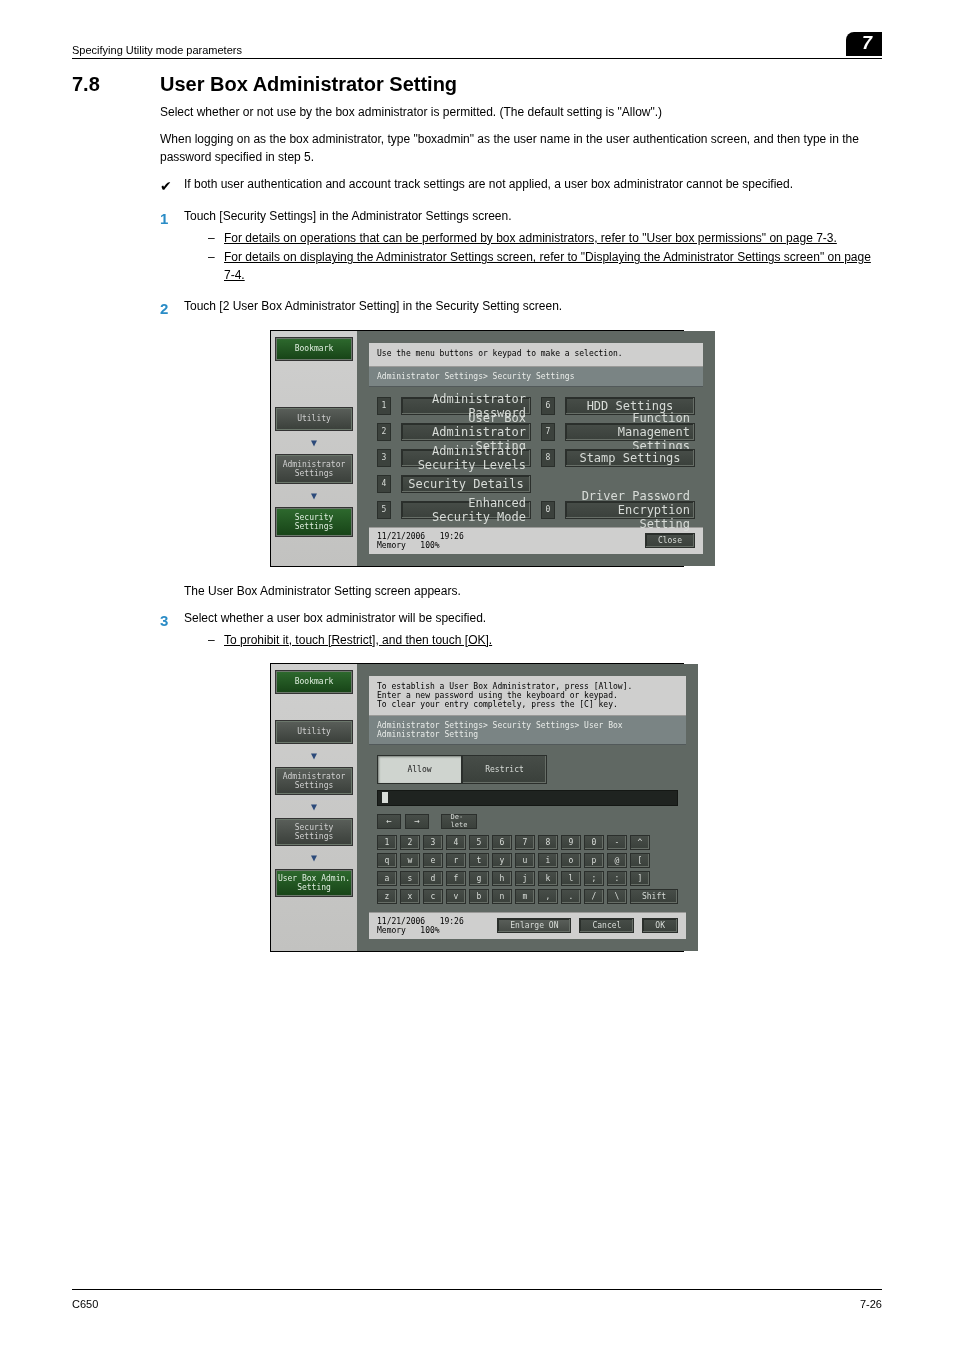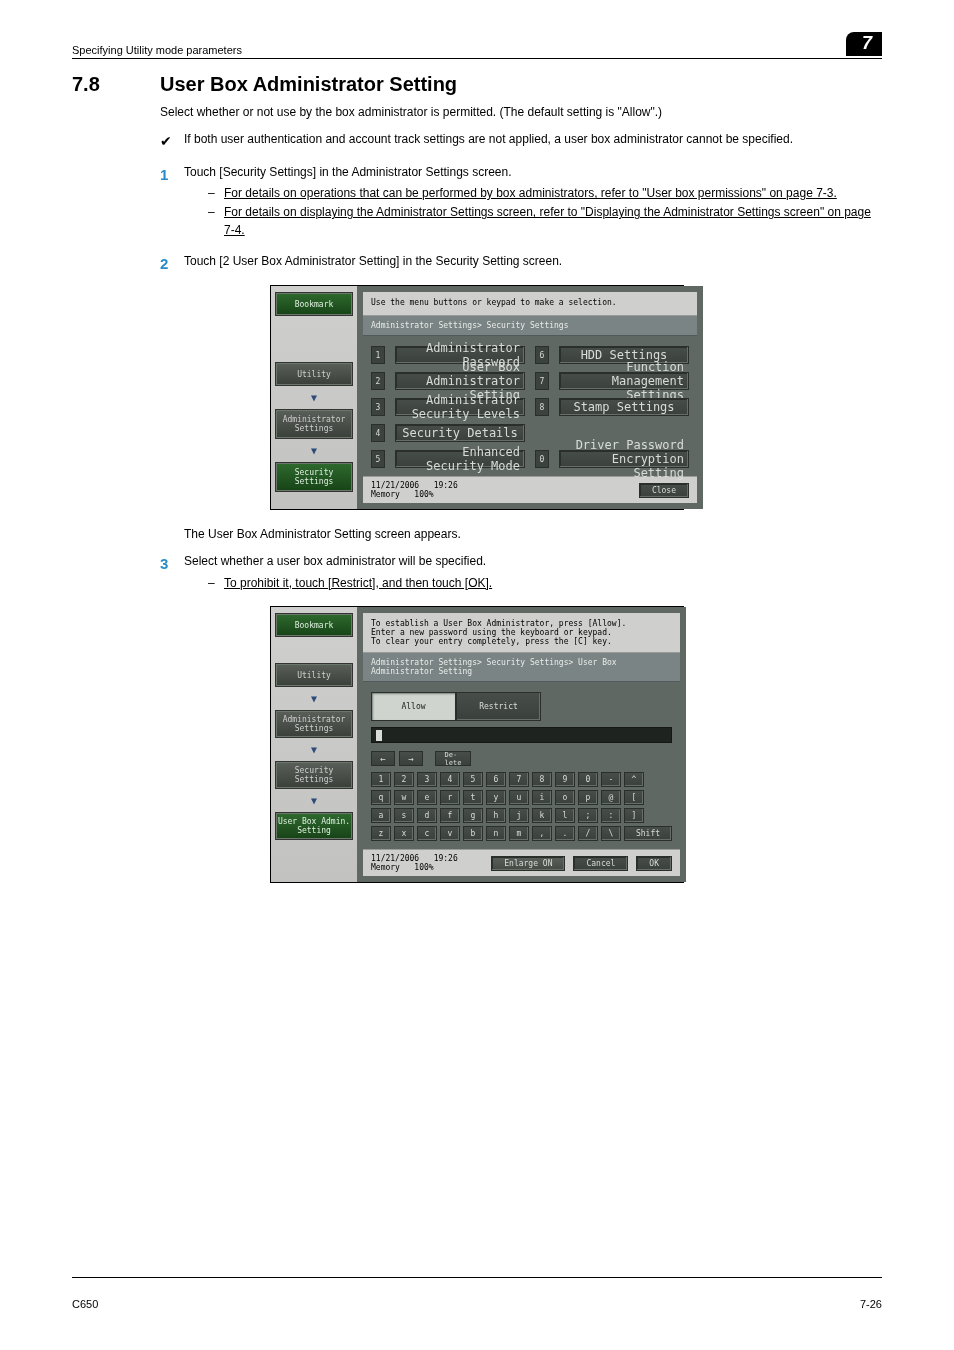--- a/index.html
+++ b/index.html
@@ -23,21 +23,21 @@
   .sub-dash li { position: relative; padding-left: 16px; font-size: 12px; line-height: 1.45; margin: 2px 0; text-decoration: underline; }
   .sub-dash li::before { content: "–"; position: absolute; left: 0; }
   
   .panel { width: 414px; margin: 10px auto 16px auto; background: #d9d9d8; border: 1px solid #000; font-family: "Lucida Console", monospace; font-size: 9px; color: #e6e6e6; position: relative; }
   .panel-inner { display: flex; }
   .panel-side { width: 88px; background: linear-gradient(#cfcfce,#c2c2c0); padding: 6px 4px; display: flex; flex-direction: column; align-items: center; gap: 6px; }
   .side-btn { width: 78px; height: 24px; border: 1px solid #333; display: flex; align-items: center; justify-content: center; text-align: center; font-size: 8px; color: #d6e6d6; background: linear-gradient(#3f4a3f,#2b332b); box-shadow: inset 0 0 0 1px #6b776b; }
   .side-btn.green { background: linear-gradient(#2e6a2e,#174317); color: #dfeedf; }
   .side-btn.gray { background: linear-gradient(#5a5f5a,#3a3f3a); color: #d0d0d0; }
   .side-arrow { font-size: 10px; color: #2c4a7a; }
-  .panel-main { flex: 1; background: #606863; position: relative; padding: 6px; }
+  .panel-main { flex: 1; background: #606863; position: relative; padding: 12px; }
   .pm-instr { background: #cfcfce; color: #000; font-size: 8px; padding: 6px 8px; min-height: 24px; border-bottom: 1px solid #9a9a98; }
   .pm-crumb { background: #7a8484; color: #e9ece9; font-size: 8px; padding: 5px 8px; border-bottom: 1px solid #52595a; }
   .pm-body { padding: 10px 8px 8px 8px; background: #606863; }
   .menu-grid { display: grid; grid-template-columns: 14px 130px 14px 130px; column-gap: 10px; row-gap: 8px; align-items: center; }
   .menu-num { width: 14px; height: 18px; background: #3c423d; border: 1px solid #2a2f2b; display: flex; align-items: center; justify-content: center; font-size: 8px; color: #d8dcd8; }
   .menu-btn { height: 18px; background: linear-gradient(#474d48,#3a403b); border: 1px solid #2b2f2c; display: flex; align-items: center; justify-content: center; font-size: 12px; color: #d8dcd8; padding: 0 4px; text-align: right; box-shadow: inset -1px -1px 0 #676e67, inset 1px 1px 0 #2a2f2b; }
   .pm-foot { display: flex; align-items: center; justify-content: space-between; background: #cfcfce; color: #000; font-size: 8px; padding: 4px 8px; border-top: 1px solid #9a9a98; }
   .foot-btn { background: linear-gradient(#474d48,#3a403b); border: 1px solid #2b2f2c; color: #d8dcd8; font-size: 8px; padding: 2px 12px; box-shadow: inset -1px -1px 0 #676e67, inset 1px 1px 0 #2a2f2b; }
   
   .toggle-row { display: flex; gap: 0; margin-bottom: 6px; }
@@ -48,40 +48,41 @@
   .text-cursor { width: 6px; height: 11px; background: #d8dcd8; }
   .kb-nav-row { display:flex; gap:4px; align-items:center; margin-bottom:6px;}
   .nav-key { width:24px; height:15px; background: linear-gradient(#474d48,#3a403b); border:1px solid #2b2f2c; display:flex; align-items:center; justify-content:center; color:#d8dcd8; font-size:9px;}
   .del-key { width:36px; height:15px; background: linear-gradient(#474d48,#3a403b); border:1px solid #2b2f2c; display:flex; align-items:center; justify-content:center; color:#d8dcd8; font-size:7px; margin-left:8px;}
   .kb { display: flex; flex-direction: column; gap: 3px; }
   .kb-row { display: flex; gap: 3px; }
   .key { width: 20px; height: 15px; background: linear-gradient(#474d48,#3a403b); border: 1px solid #2b2f2c; color: #d8dcd8; font-size: 8px; display: flex; align-items: center; justify-content: center; box-shadow: inset -1px -1px 0 #676e67; }
   .key.shift { width: 48px; margin-left: auto; }
   .pm-foot2-btns { display: flex; gap: 8px; align-items: center; }
   
-  .page-footer { position: absolute; bottom: 40px; left: 72px; right: 72px; border-top: 1px solid #000; padding-top: 20px; display: flex; justify-content: space-between; font-size: 11px; }
+  .page-footer { position: absolute; bottom: 40px; left: 72px; right: 72px; border-top: 1px solid #000; padding-top: 8px; display: flex; justify-content: space-between; font-size: 11px; }
   .page { min-height: 1350px; }
 </style>
 </head>
 <body>
 
 <div class="page">
 
   <div class="running-head">
     <span class="left">Specifying Utility mode parameters</span>
     <span class="chapter-badge">7</span>
   </div>
 
   <div class="section-row">
     <span class="section-num">7.8</span>
     <span class="section-title">User Box Administrator Setting</span>
   </div>
 
   <div class="body-col">
     <p>Select whether or not use by the box administrator is permitted. (The default setting is "Allow".)</p>
+    <p>When logging on as the box administrator, type "boxadmin" as the user name in the user authentication screen, and then type in the password specified in step 5.</p>
 
     <div class="check-row">
       <span class="mark">✔</span>
       <span class="txt">If both user authentication and account track settings are not applied, a user box administrator cannot be specified.</span>
     </div>
 
     <div class="step-row">
       <span class="num">1</span>
       <div class="txt">
         <span>Touch [Security Settings] in the Administrator Settings screen.</span>

